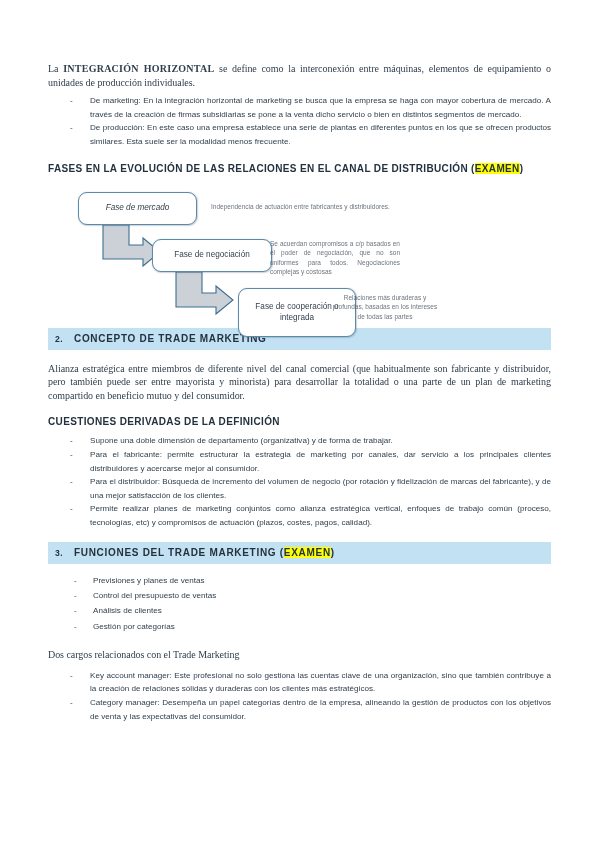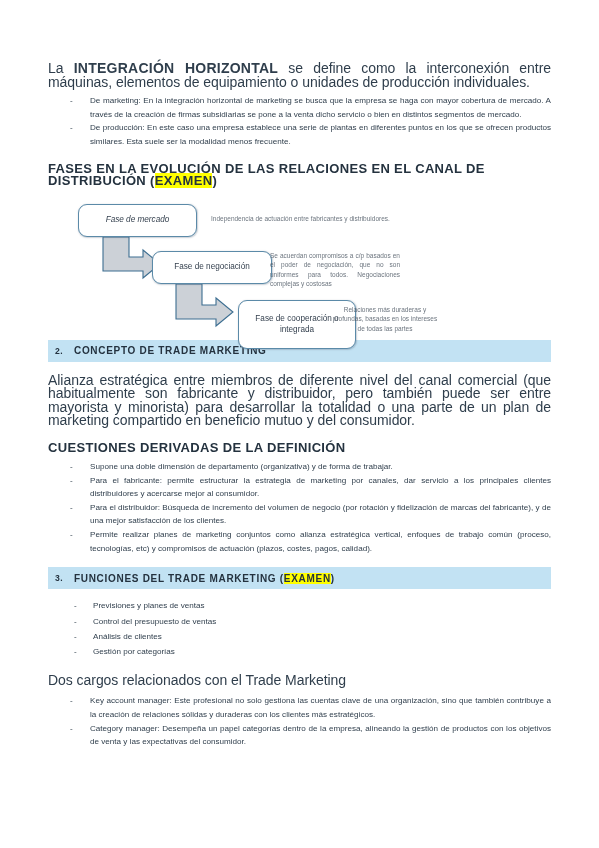--- a/index.html
+++ b/index.html
@@ -25,25 +25,26 @@
   }
   .content {
     position: absolute;
     left: 48px;
     top: 62px;
     width: 503px;
   }
 
   p.body-text {
     margin: 0 0 2px 0;
-    font-size: 14px;
+    font-size: 10px;
     line-height: 13.6px;
     text-align: justify;
     color: #2f3e4c;
     letter-spacing: -0.05px;
+    font-family: Liberation Serif, serif;
   }
   .strong-inline {
     font-weight: bold;
     letter-spacing: 0.25px;
   }
 
   ul.dash-list {
     list-style: none;
     margin: 5px 0 0 0;
     padding: 0;
@@ -63,21 +64,21 @@
     top: 0;
     color: #2f3e4c;
   }
   ul.dash-list.tight li {
     line-height: 15.4px;
     padding-left: 45px;
   }
   ul.dash-list.tight li .dash { left: 26px; }
 
   h2.plain-heading {
-    font-size: 13px;
+    font-size: 10px;
     font-weight: bold;
     letter-spacing: 0.35px;
     color: #24323f;
     margin: 14px 0 6px 0;
     line-height: 12px;
   }
   .hl {
     background: #ffff00;
     color: #24323f;
     padding: 0 0px;

